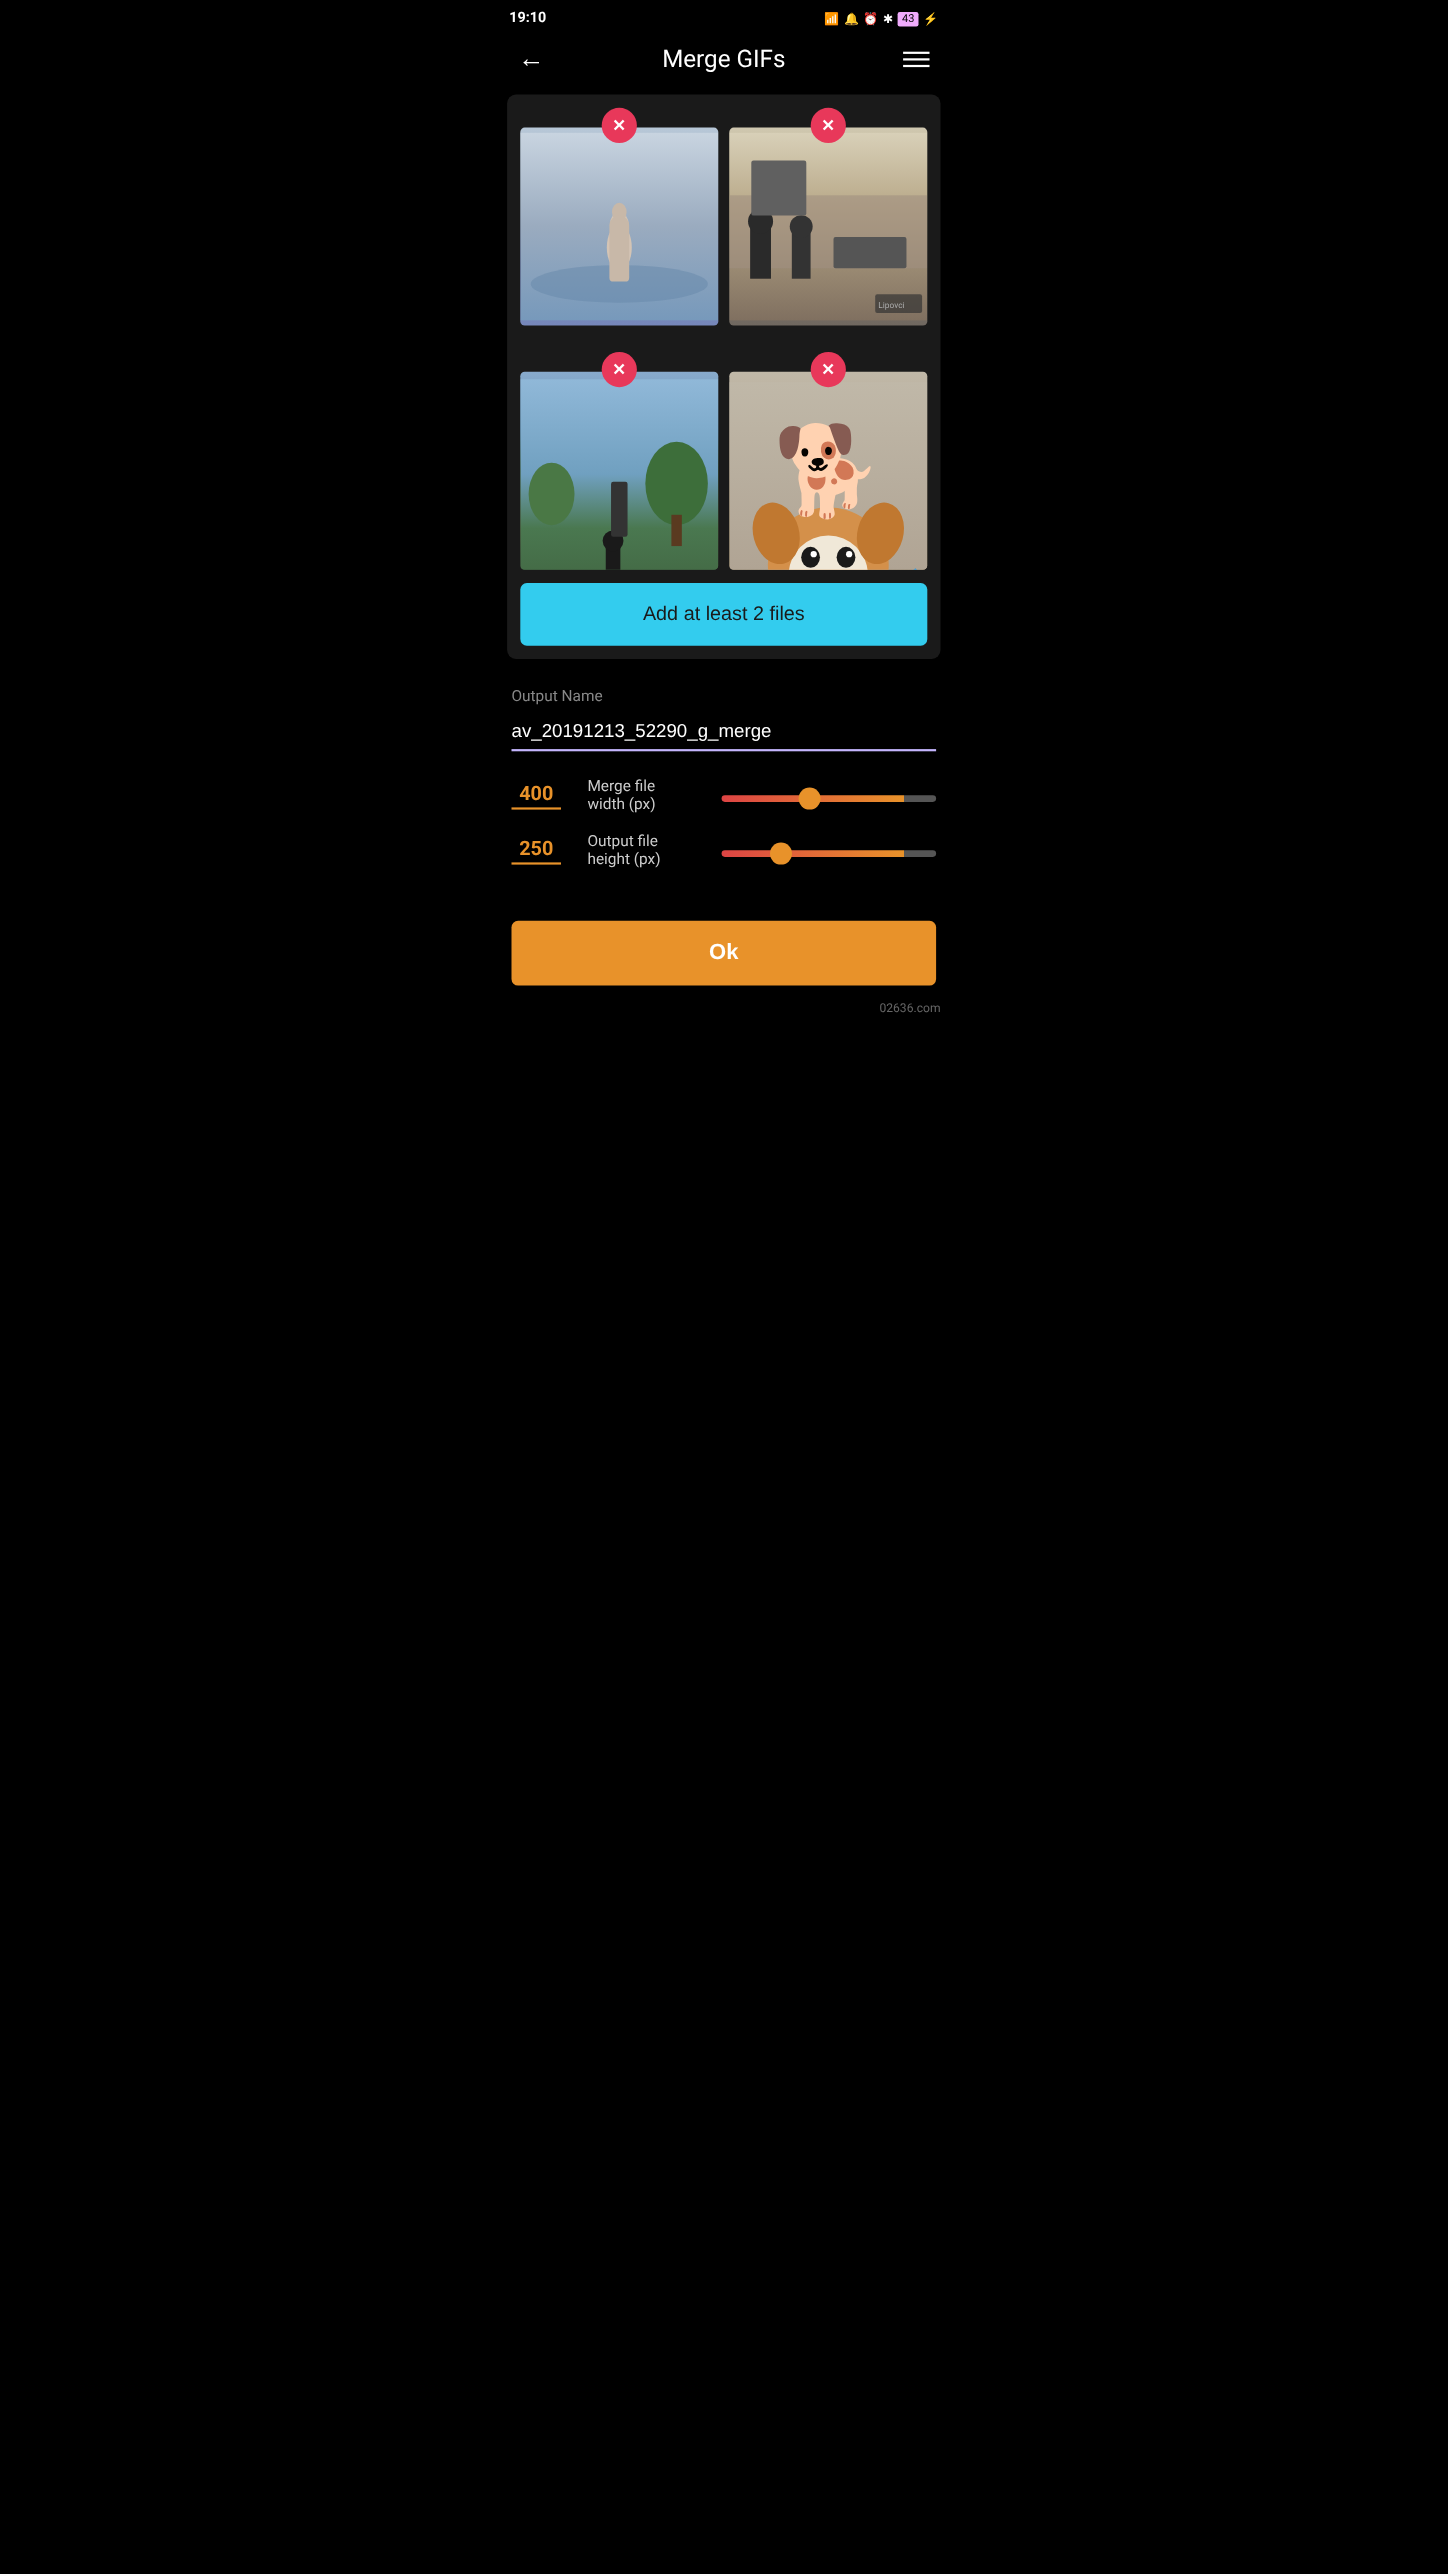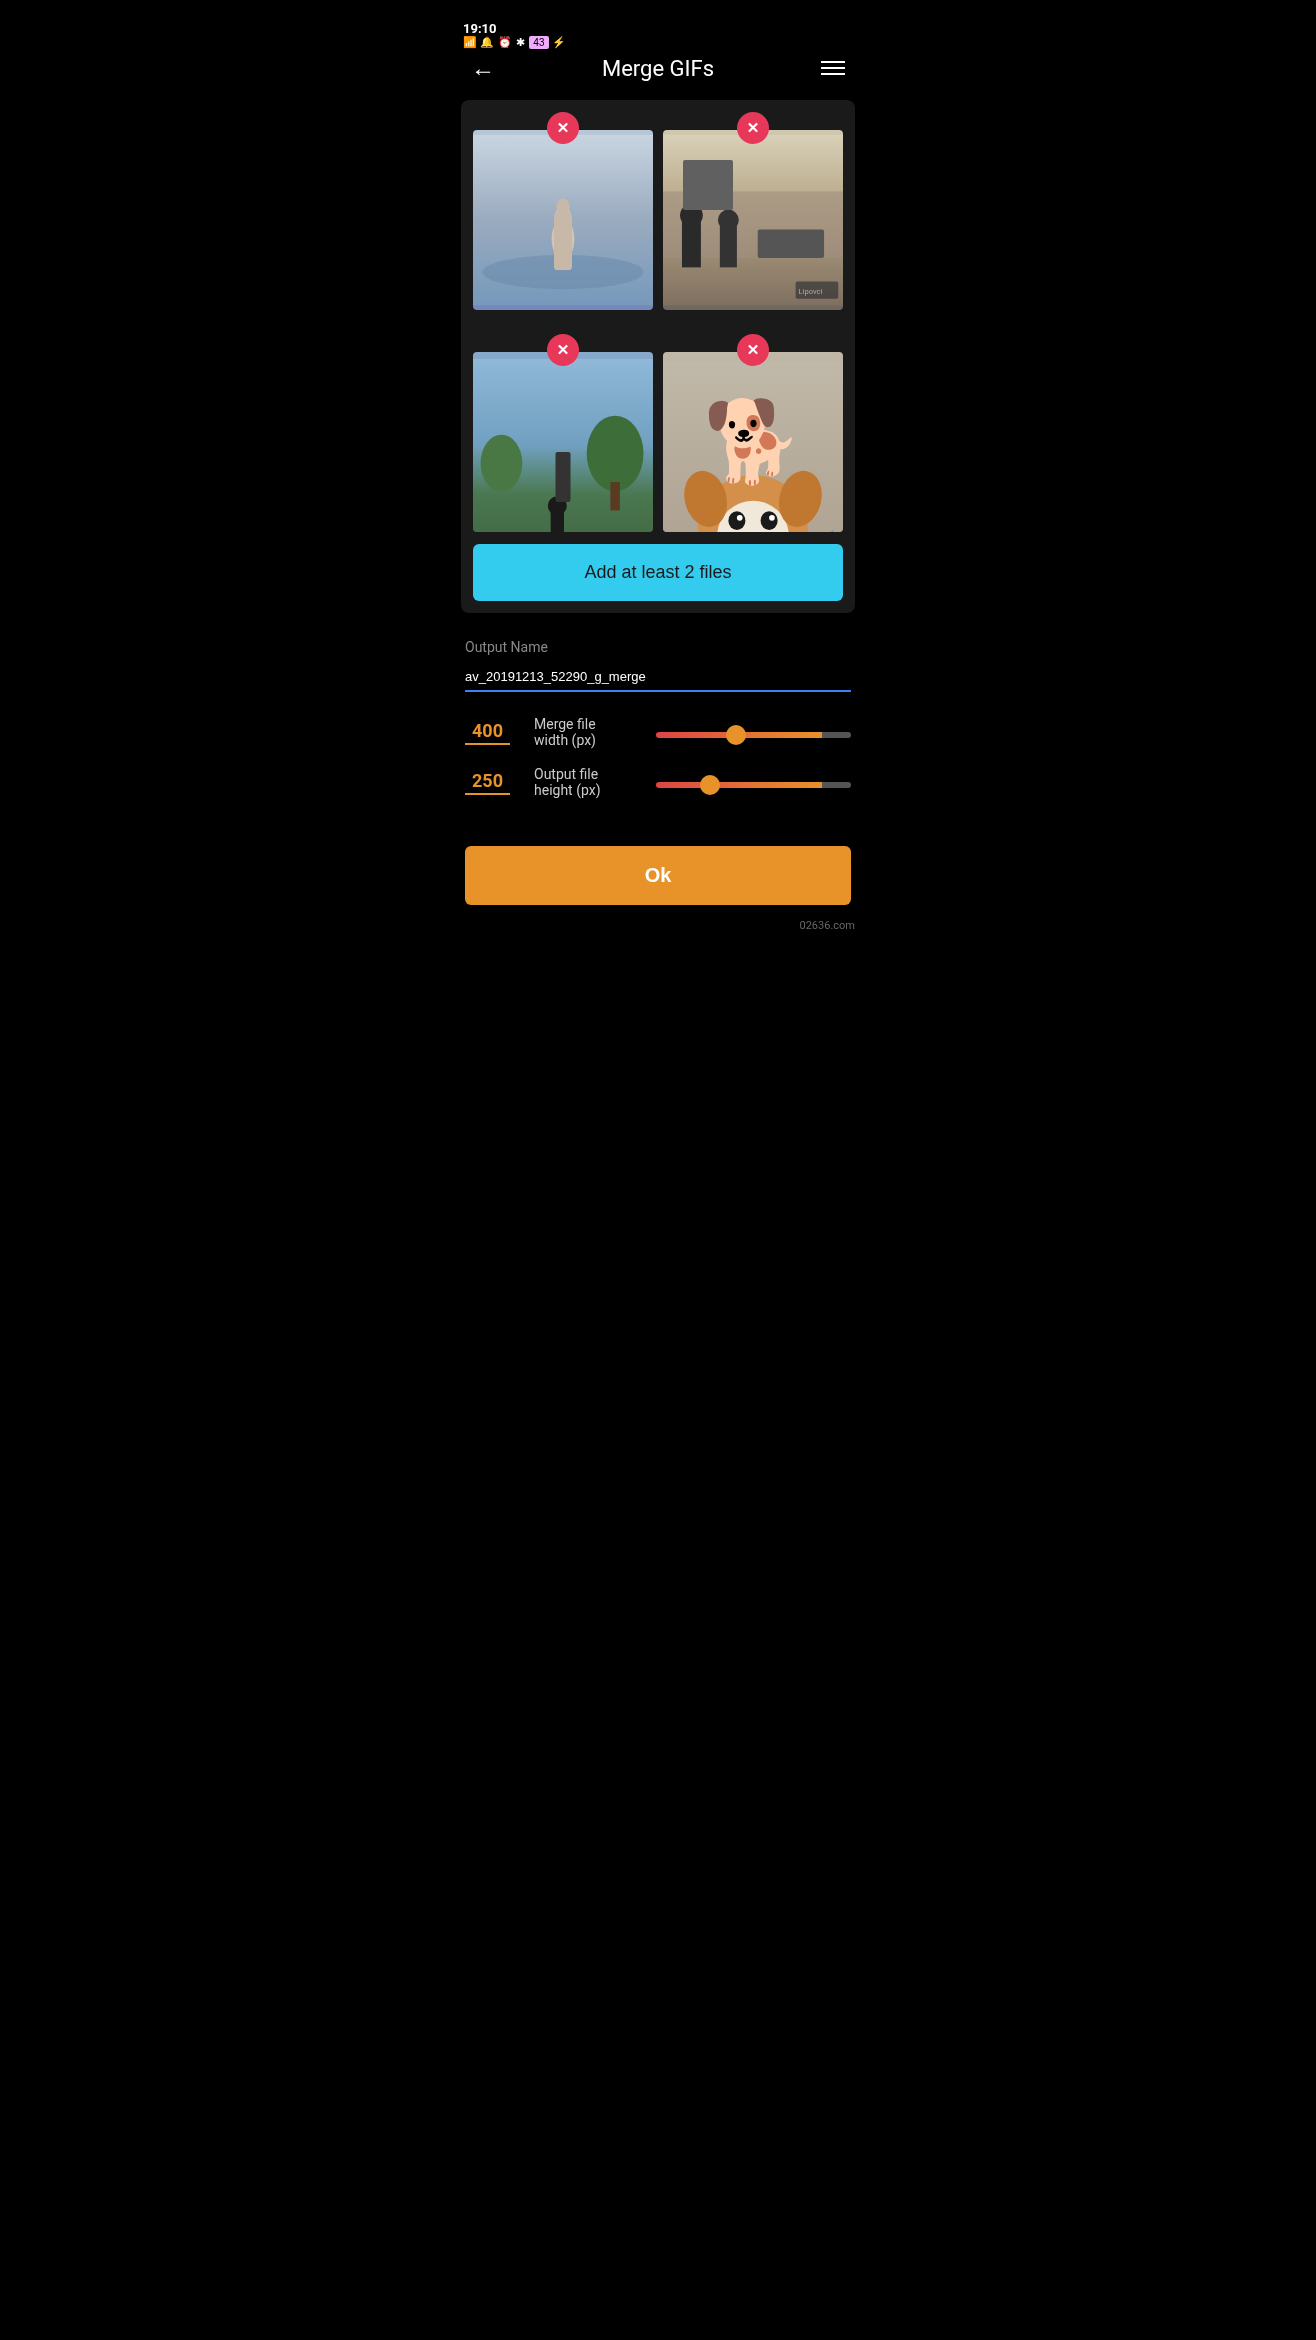--- a/index.html
+++ b/index.html
@@ -13,26 +13,25 @@
       margin: 0 auto;
       min-height: 100vh;
       position: relative;
       overflow-x: hidden;
     }
 
     
     .status-bar {
       display: flex;
       justify-content: space-between;
-      align-items: flex-start;
-      padding: 21px 12px;
+      align-items: flex-end;
+      padding: 4px 12px;
       font-size: 12px;
       color: #fff;
       height: 28px;
-      flex-direction: column;
     }
     .status-left { font-weight: bold; font-size: 13px; }
     .status-right { display: flex; align-items: center; gap: 4px; font-size: 11px; }
     .battery-box {
       background: #f0abfc;
       color: #000;
       font-size: 10px;
       font-weight: normal;
       padding: 1px 4px;
       border-radius: 2px;
@@ -179,23 +178,23 @@
     .output-label {
       color: #888;
       font-size: 14px;
       margin-bottom: 8px;
     }
 
     .output-name-input {
       width: 100%;
       background: transparent;
       border: none;
-      border-bottom: 2px solid #3b82f6;
-      color: #fff;
-      font-size: 13px;
+      border-bottom: 2px solid #c4b5fd;
+      color: #fff;
+      font-size: 17px;
       padding: 6px 0;
       outline: none;
       margin-bottom: 24px;
     }
 
     
     .slider-row {
       display: flex;
       align-items: center;
       margin-bottom: 18px;

